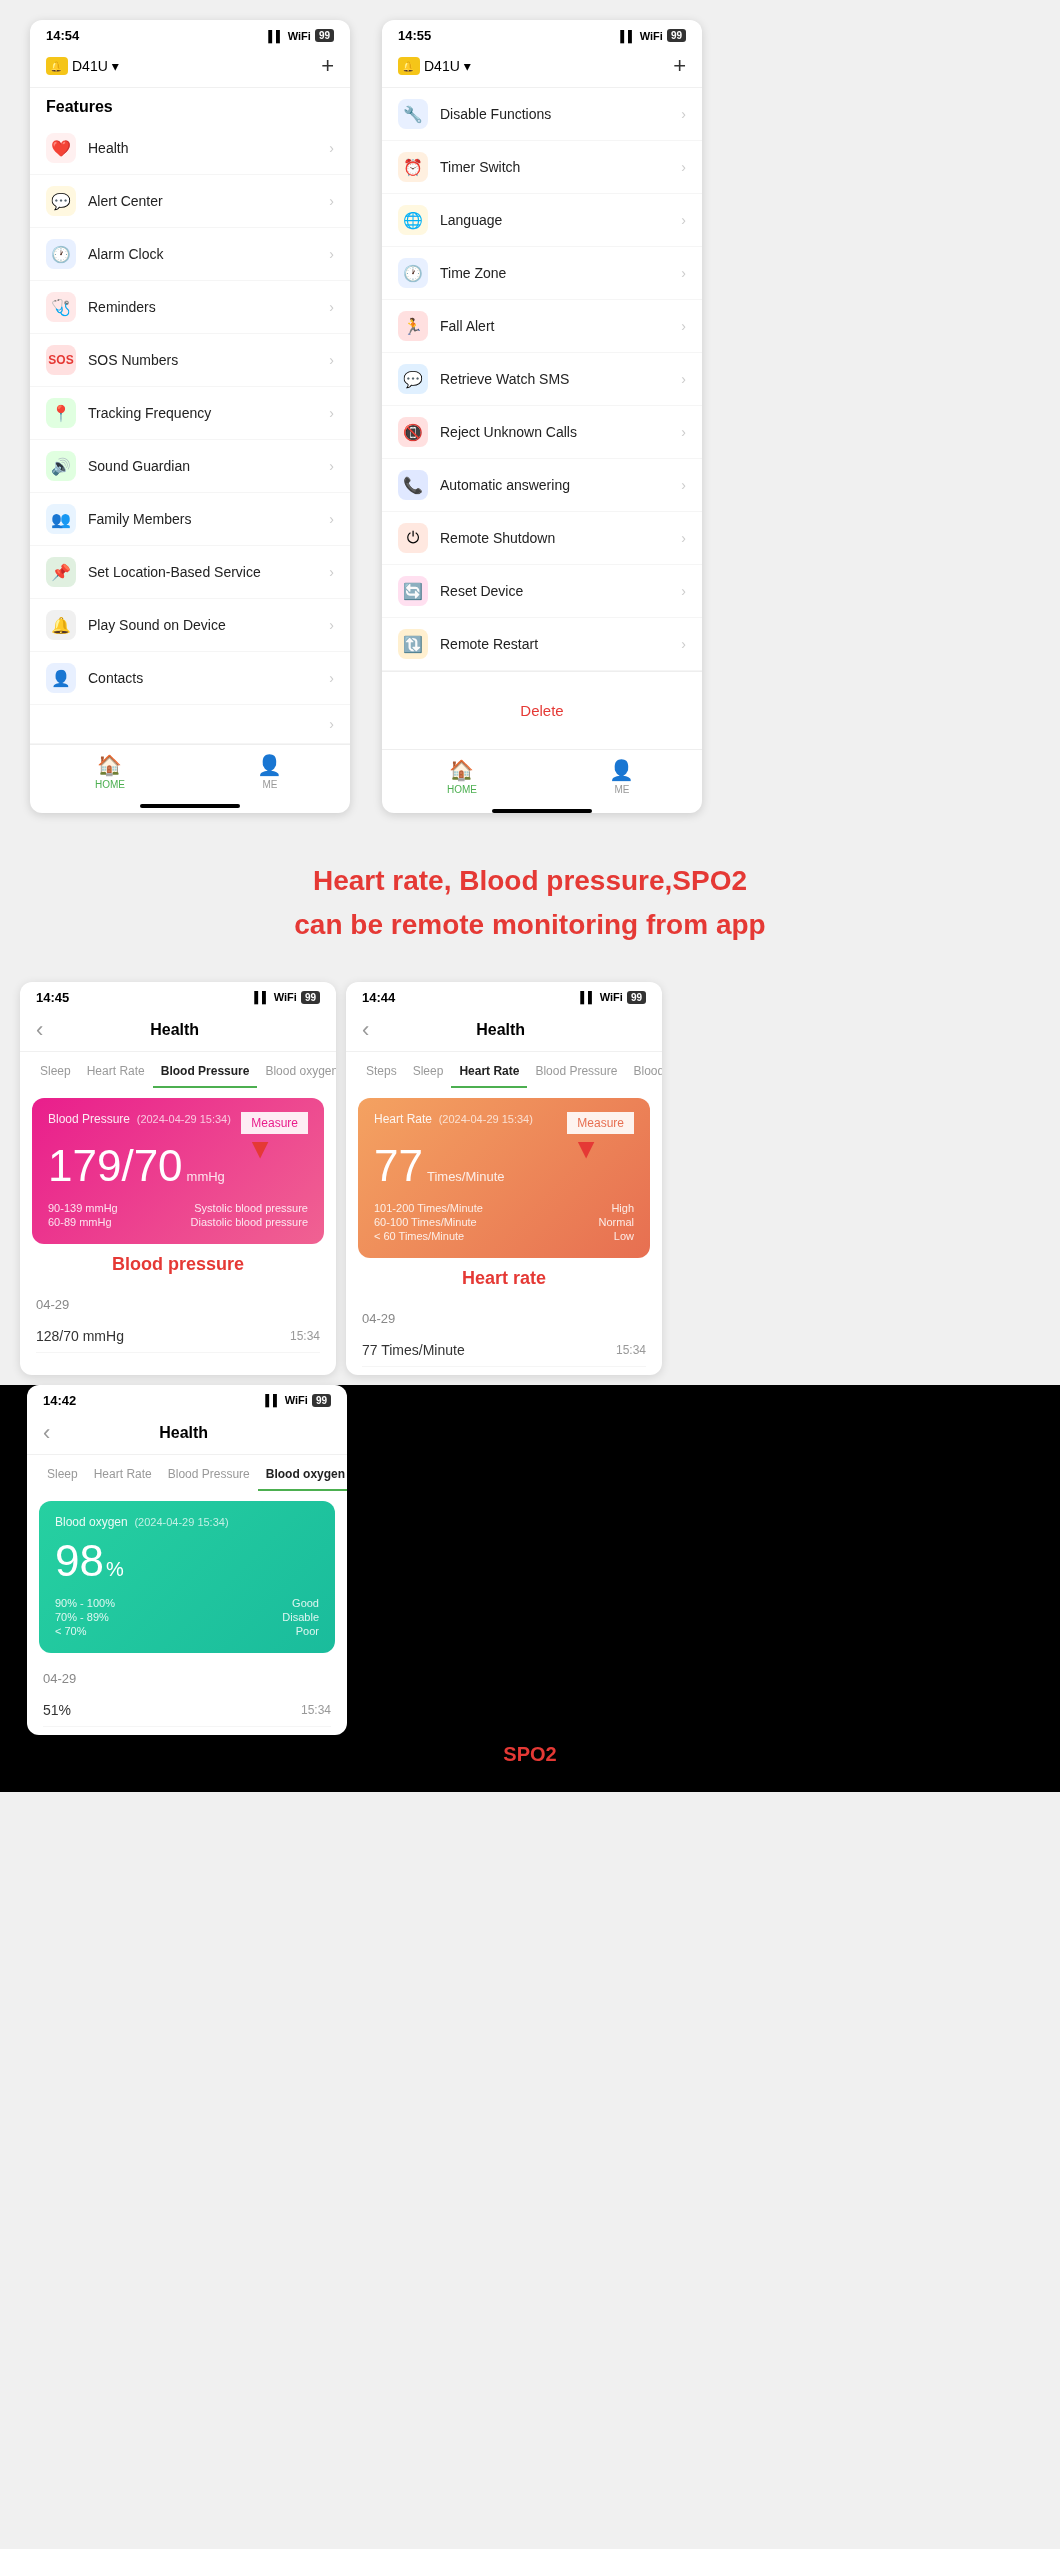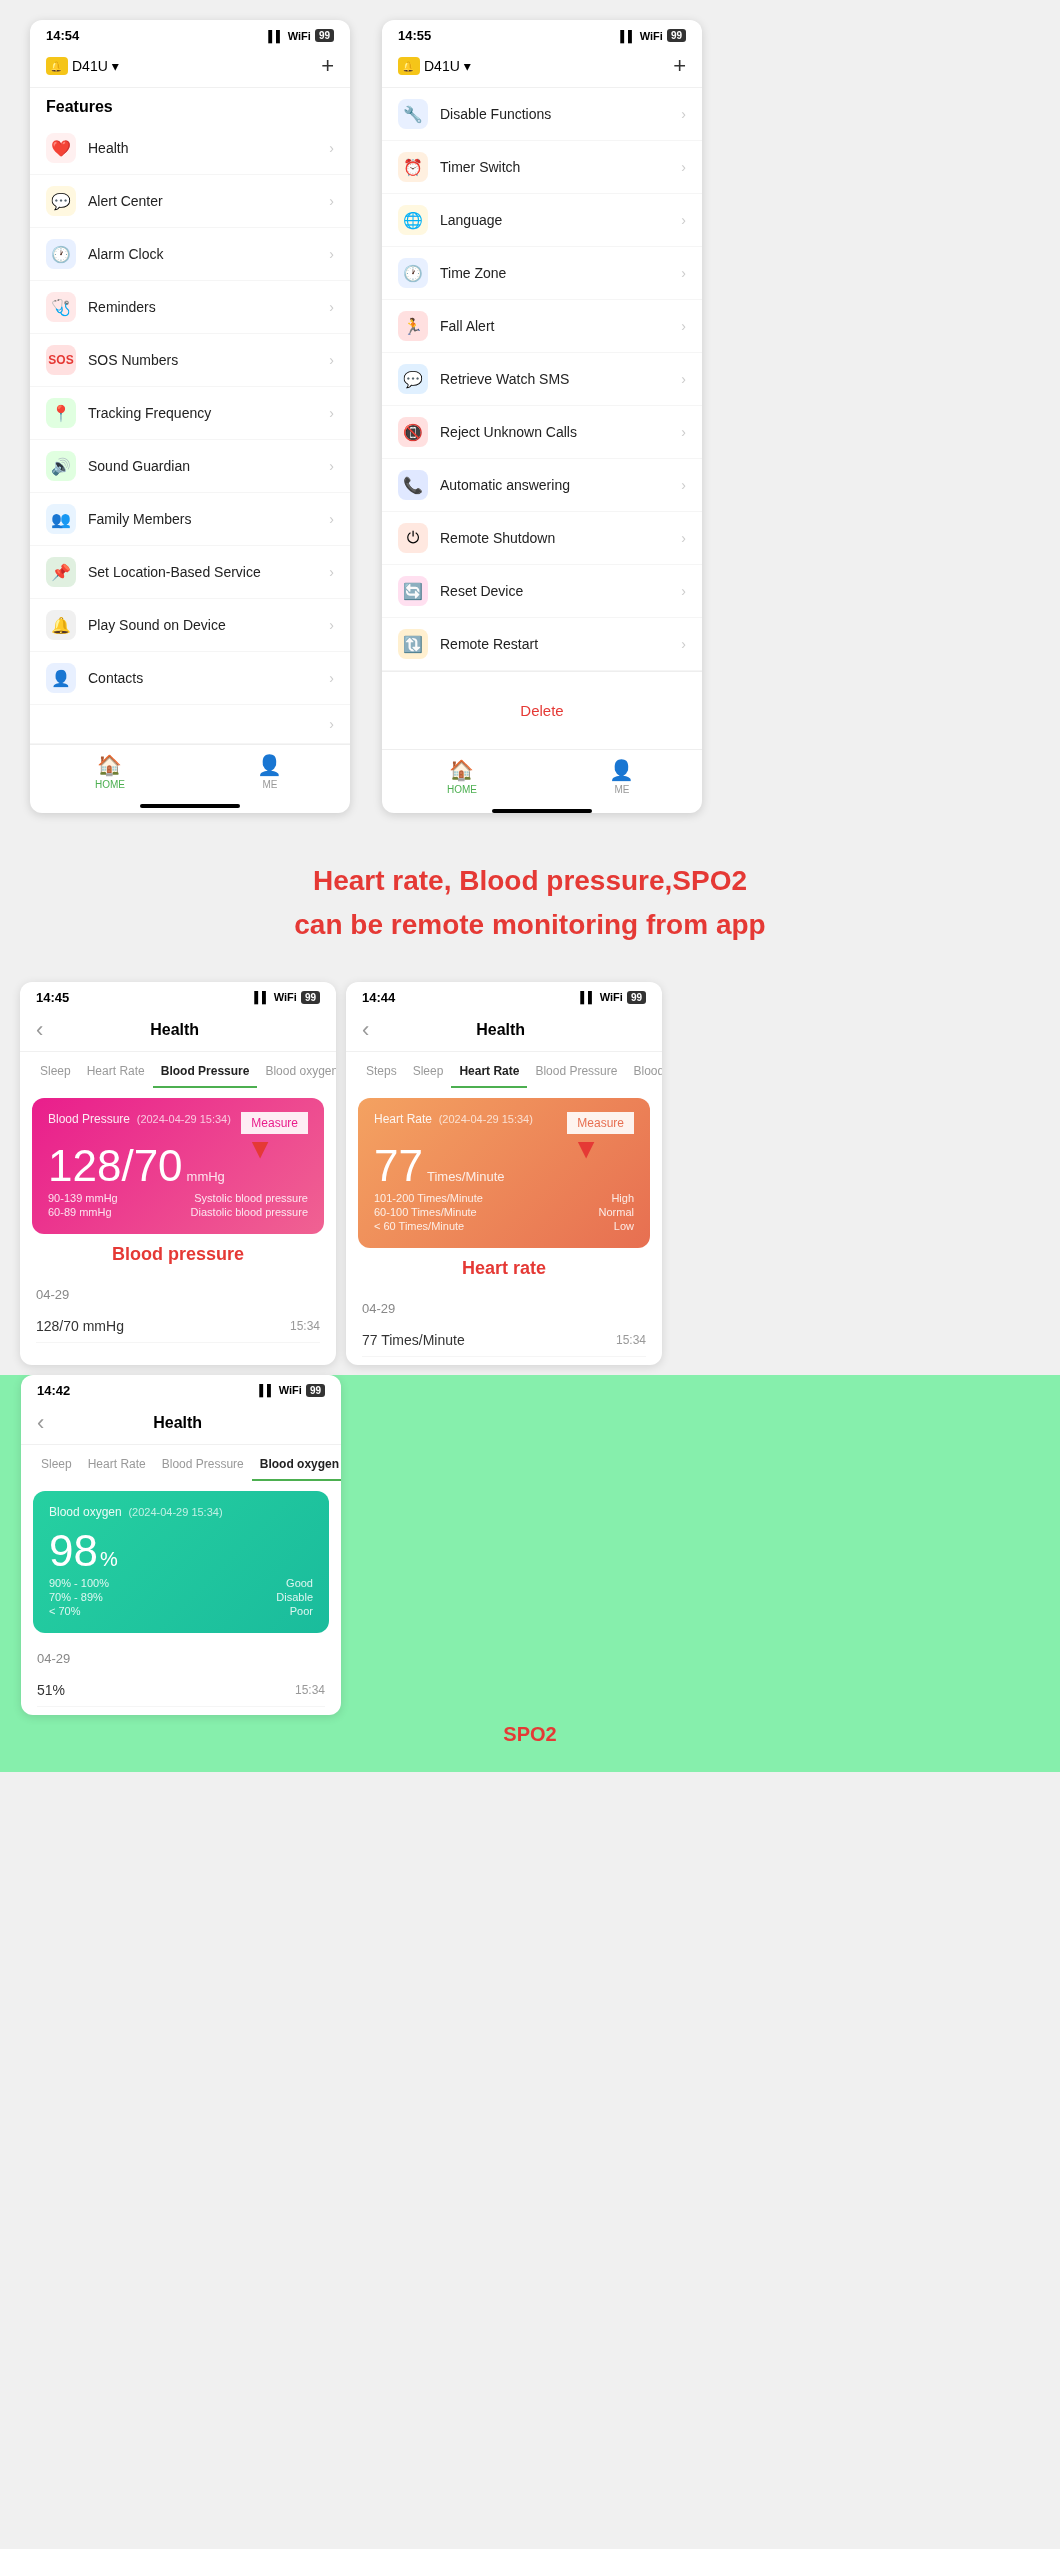--- a/index.html
+++ b/index.html
@@ -289,20 +289,21 @@
 
     .arrow-down {
       font-size: 28px;
       color: #e53935;
       position: absolute;
       right: 50px;
       top: 35px;
     }
 
     .card-ranges {
+      margin-top: 10px;
       font-size: 11px;
       opacity: 0.85;
     }
 
     .range-row {
       display: flex;
       justify-content: space-between;
       margin-bottom: 2px;
     }
 
@@ -330,22 +331,22 @@
       justify-content: space-between;
       align-items: center;
       padding: 8px 0;
       border-bottom: 1px solid #f5f5f5;
     }
 
     .history-value { font-size: 14px; color: #333; }
     .history-time { font-size: 12px; color: #999; }
 
     .full-width-section {
-      padding: 0 21px 10px;
-      background: #86efac;
+      padding: 0 27px 10px;
+      background: #000000;
     }
 
     .full-health-phone {
       background: #fff;
       border-radius: 12px;
       width: 320px;
       overflow: hidden;
       box-shadow: 0 2px 10px rgba(0,0,0,0.12);
     }
 
@@ -580,21 +581,21 @@
       <span class="health-tab">Heart Rate</span>
       <span class="health-tab active">Blood Pressure</span>
       <span class="health-tab">Blood oxygen</span>
     </div>
     <div class="health-card health-card-bp">
       <div class="card-title-row">
         <span class="card-title">Blood Pressure &nbsp;<span class="card-date">(2024-04-29 15:34)</span></span>
         <button class="measure-btn">Measure</button>
       </div>
       <div class="value-row">
-        <span class="card-value"><span>128/70</span></span>
+        <span class="card-value"><span>179/70</span></span>
         <span class="card-unit-label">mmHg</span>
       </div>
       <span class="arrow-down">▼</span>
       <div class="card-ranges">
         <div class="range-row">
           <span>90-139 mmHg</span>
           <span>Systolic blood pressure</span>
         </div>
         <div class="range-row">
           <span>60-89 mmHg</span>

